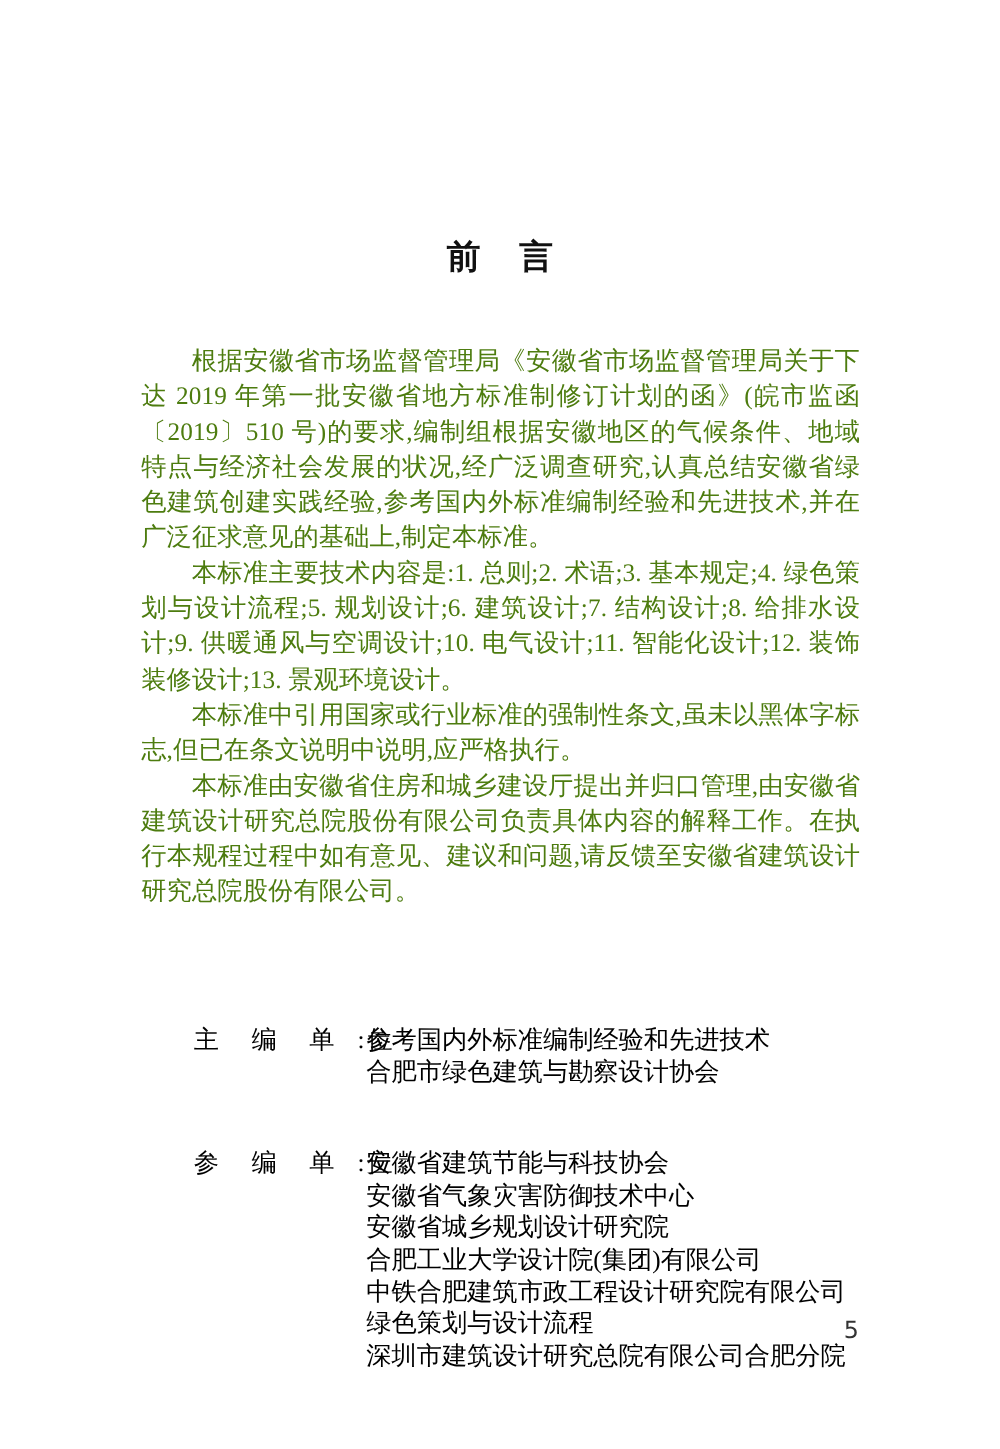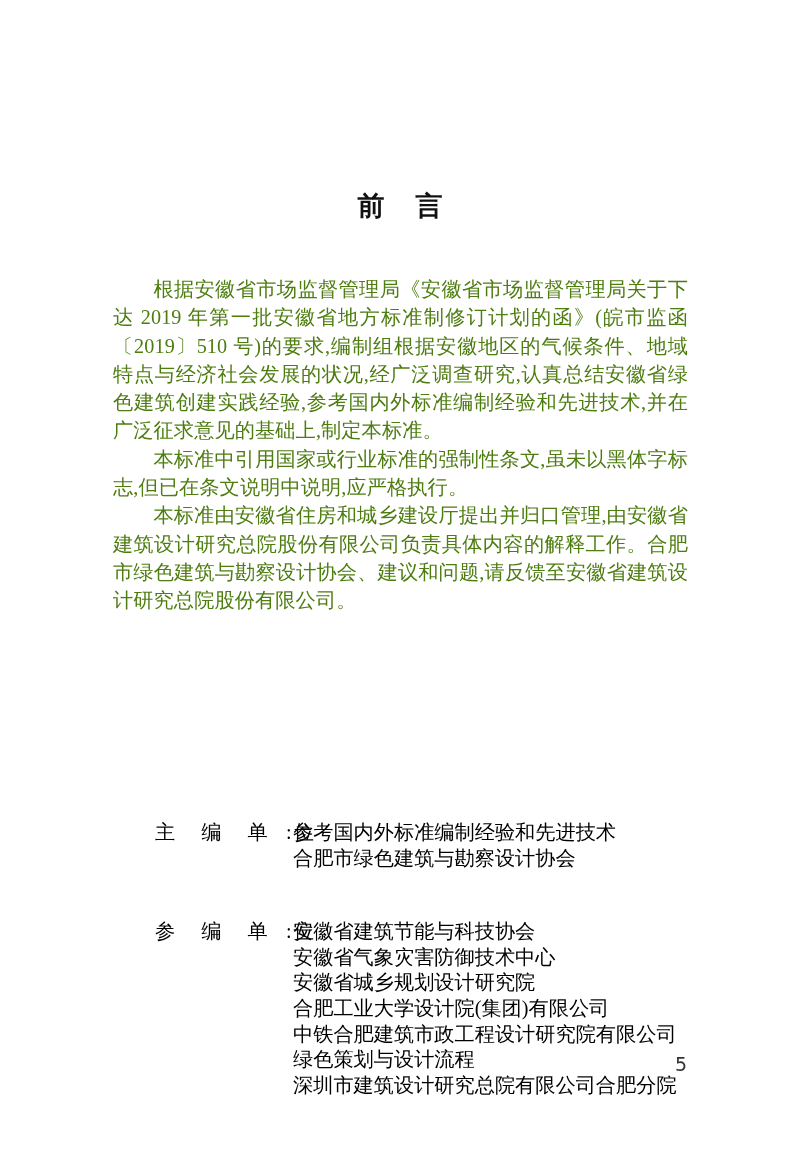--- a/index.html
+++ b/index.html
@@ -118,22 +118,23 @@
 </style>
 </head>
 <body>
 
 <div class="page">
 
   <div class="doc-title">前  言</div>
 
   <div class="body-block">
     <p class="para">根据安徽省市场监督管理局《安徽省市场监督管理局关于下达 2019 年第一批安徽省地方标准制修订计划的函》(皖市监函〔2019〕510 号)的要求,编制组根据安徽地区的气候条件、地域特点与经济社会发展的状况,经广泛调查研究,认真总结安徽省绿色建筑创建实践经验,参考国内外标准编制经验和先进技术,并在广泛征求意见的基础上,制定本标准。</p>
+    <p class="para">本标准主要技术内容是:1. 总则;2. 术语;3. 基本规定;4. 绿色策划与设计流程;5. 规划设计;6. 建筑设计;7. 结构设计;8. 给排水设计;9. 供暖通风与空调设计;10. 电气设计;11. 智能化设计;12. 装饰装修设计;13. 景观环境设计。</p>
     <p class="para">本标准中引用国家或行业标准的强制性条文,虽未以黑体字标志,但已在条文说明中说明,应严格执行。</p>
-    <p class="para">本标准由安徽省住房和城乡建设厅提出并归口管理,由安徽省建筑设计研究总院股份有限公司负责具体内容的解释工作。合肥市绿色建筑与勘察设计协会、建议和问题,请反馈至安徽省建筑设计研究总院股份有限公司。</p>
+    <p class="para">本标准由安徽省住房和城乡建设厅提出并归口管理,由安徽省建筑设计研究总院股份有限公司负责具体内容的解释工作。在执行本规程过程中如有意见、建议和问题,请反馈至安徽省建筑设计研究总院股份有限公司。</p>
   </div>
 
   <div class="units-block">
 
     <div class="unit-group">
       <span class="unit-label">主 编 单 位</span>
       <span class="unit-colon">:</span>
       <span class="unit-values">
         <span class="unit-value">参考国内外标准编制经验和先进技术</span>
         <span class="unit-value">合肥市绿色建筑与勘察设计协会</span>

